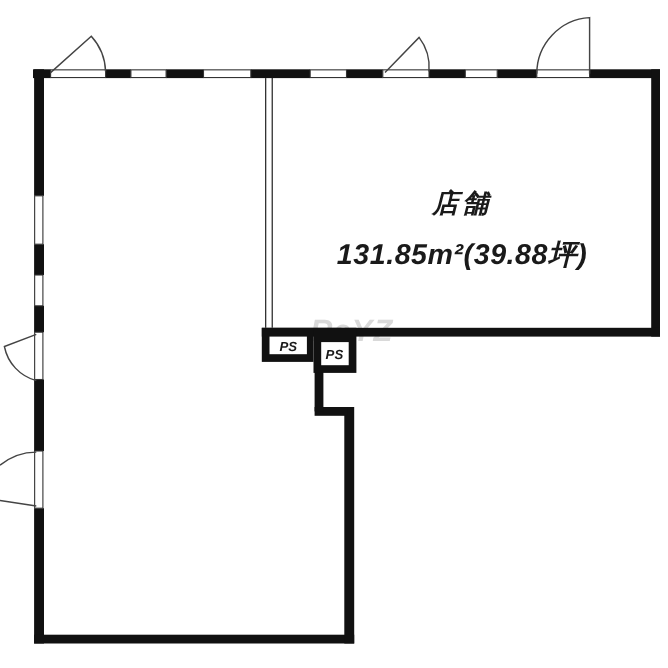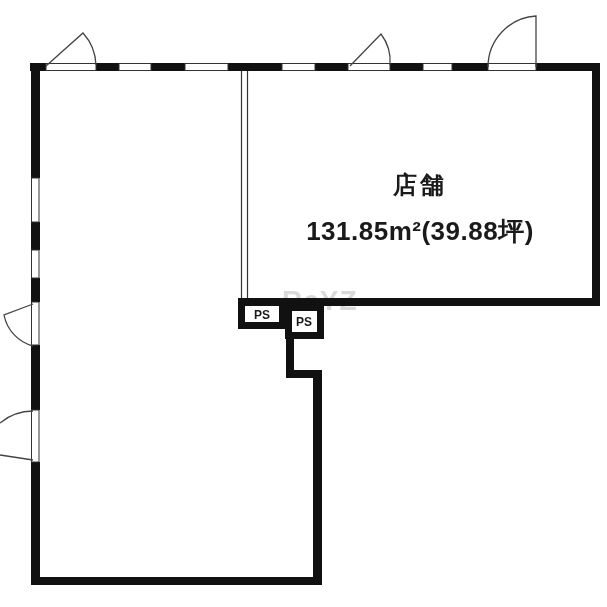--- a/index.html
+++ b/index.html
@@ -1,17 +1,17 @@
 <!DOCTYPE html>
 <html><head>
 <meta charset="utf-8">
 <style>
   html,body{margin:0;padding:0;background:#ffffff;}
   #stage{position:relative;width:607px;height:607px;background:#ffffff;overflow:hidden;
-         font-family:"Liberation Sans","DejaVu Sans",sans-serif;}
+         font-family:"Liberation Sans","DejaVu Sans",sans-serif;font-style:italic;}
   svg{display:block;}
   text{font-family:"Liberation Sans","DejaVu Sans",sans-serif;}
   .room-name{font-size:24px;font-weight:bold;letter-spacing:3px;}
   .area-label{font-size:26px;font-weight:600;letter-spacing:0.5px;}
   .ps-label{font-size:12px;font-weight:bold;}
   .watermark{font-size:28px;font-weight:bold;letter-spacing:1px;}
 </style>
 </head>
 <body>
 

